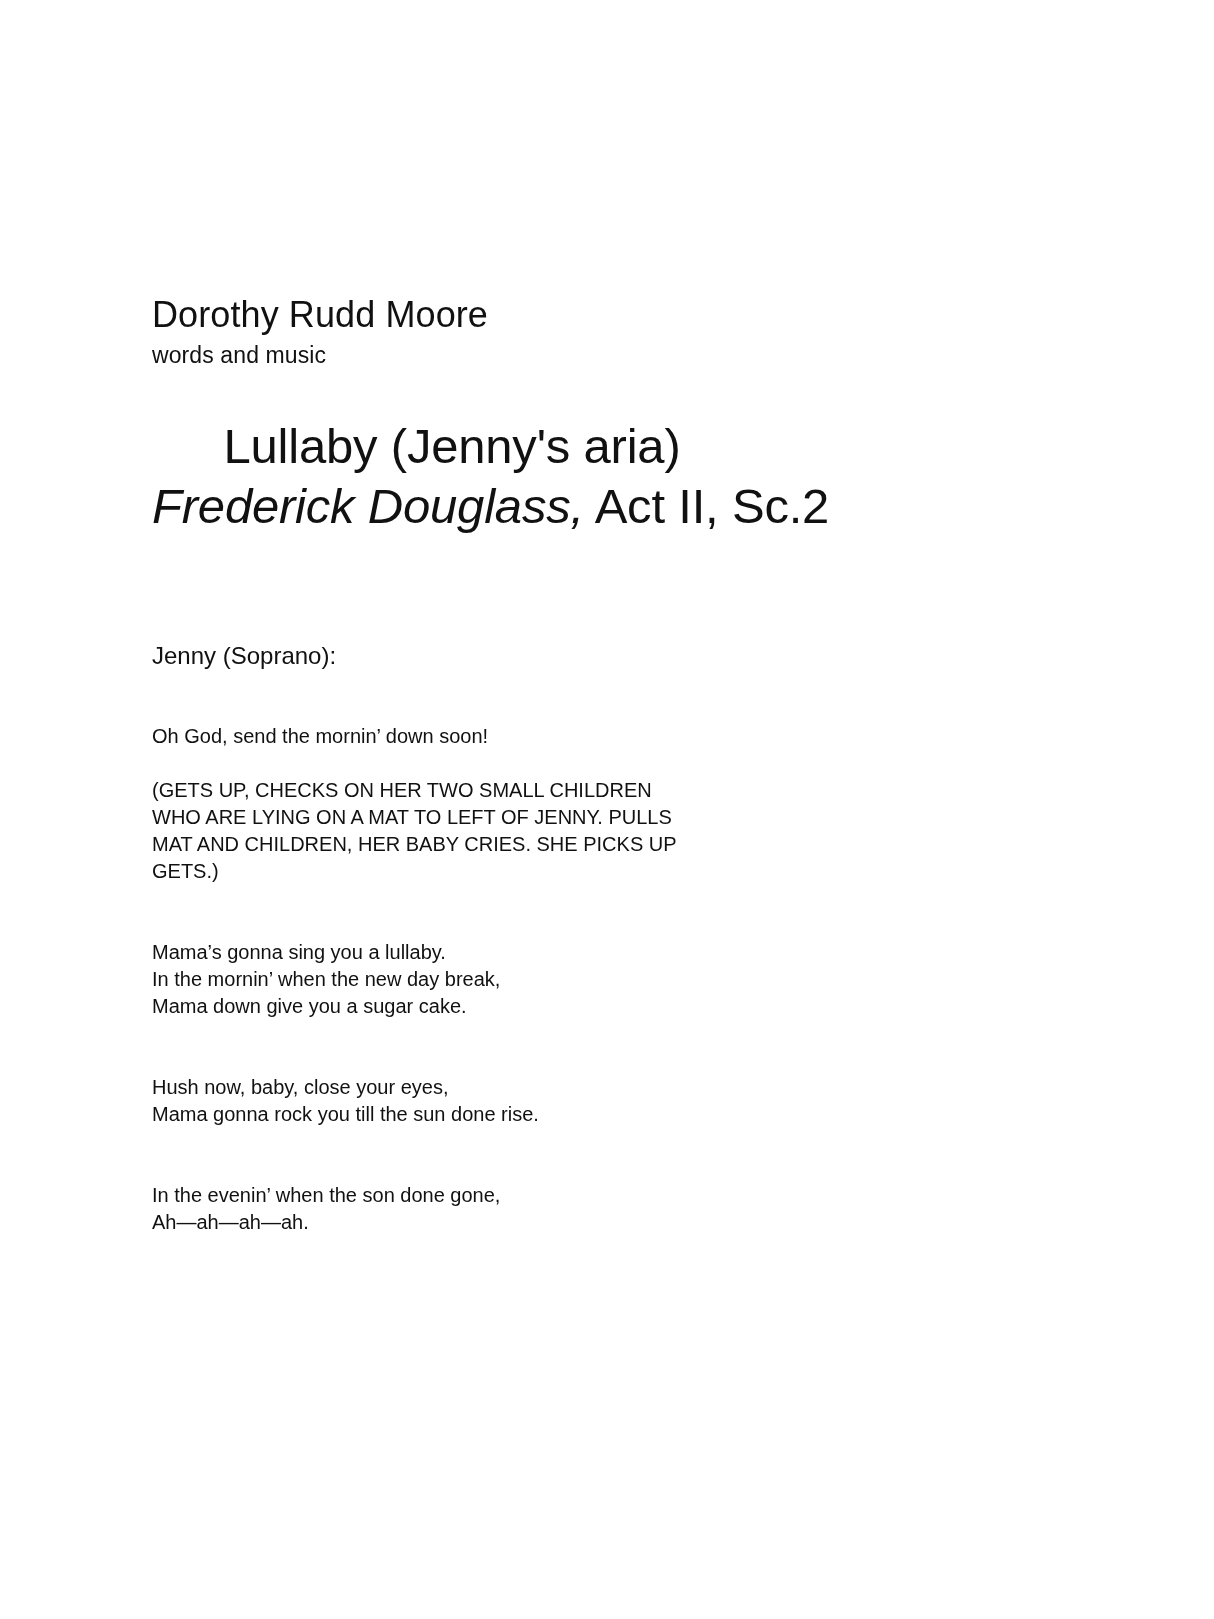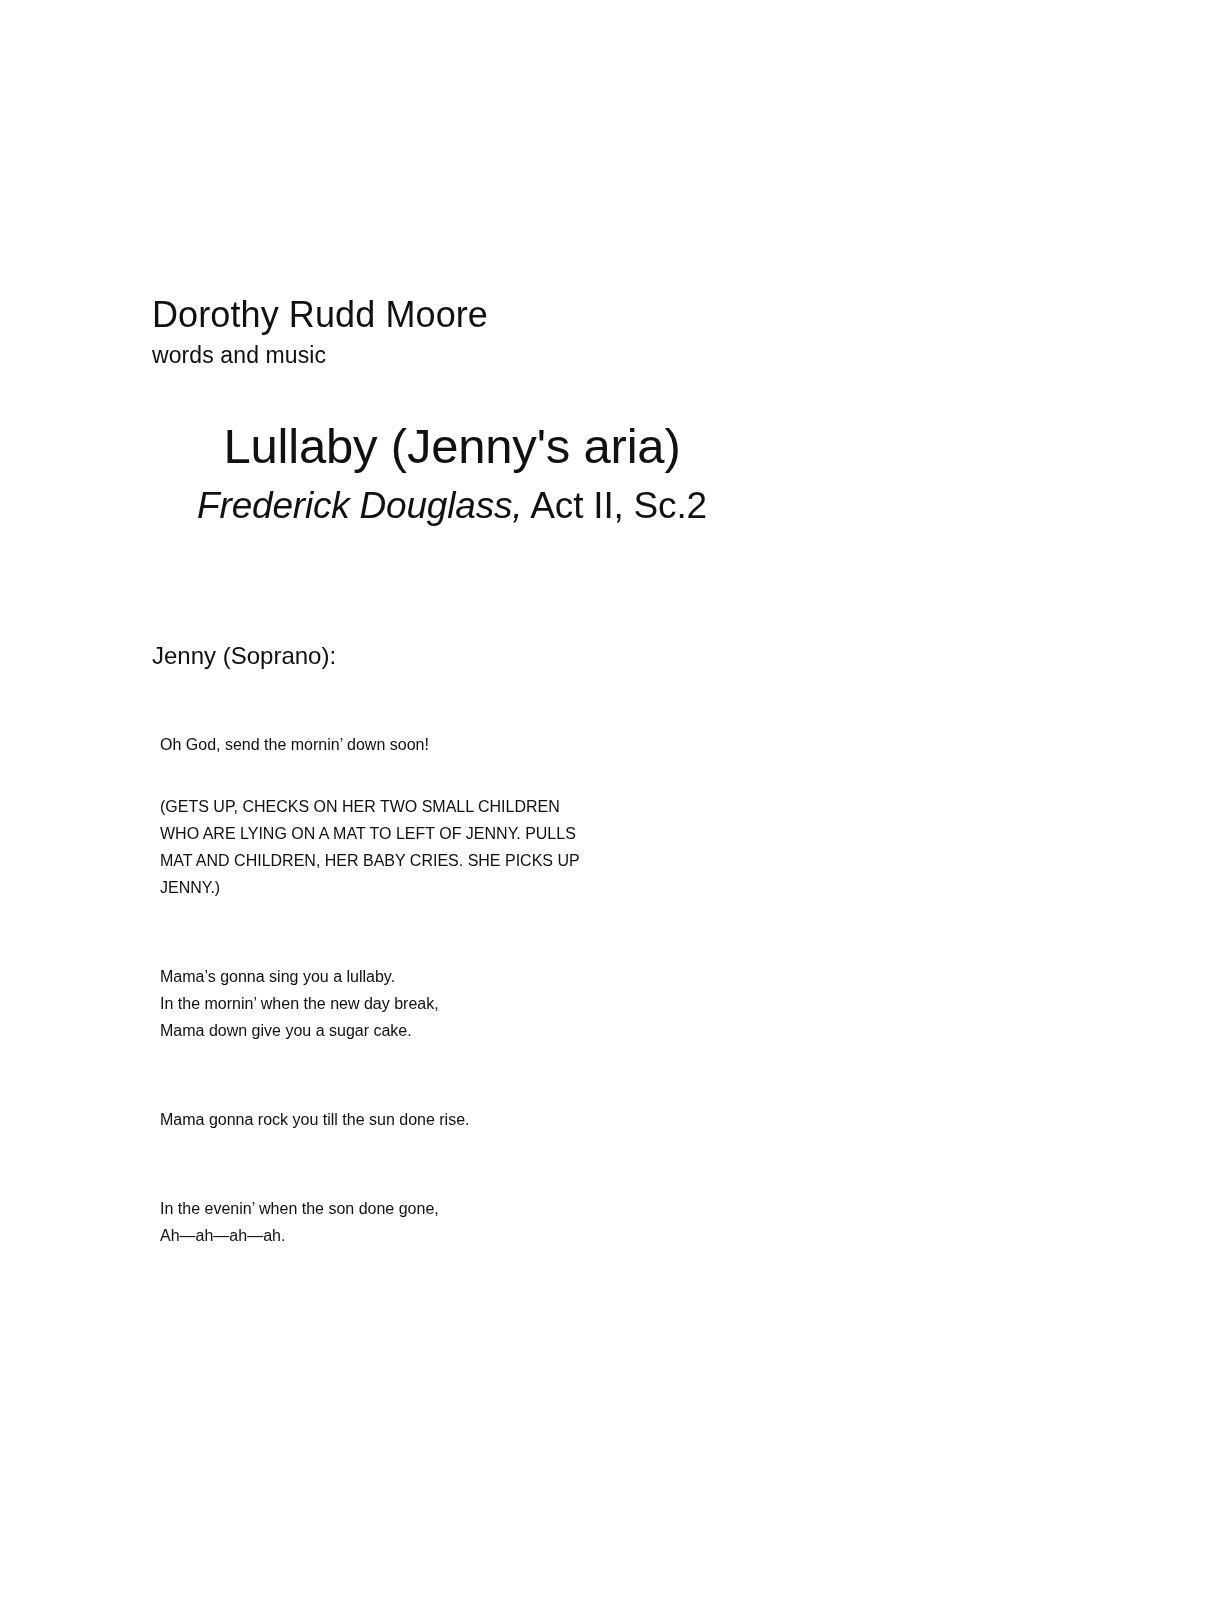--- a/index.html
+++ b/index.html
@@ -47,21 +47,21 @@
   .work-title {
     font-size: 49px;
     line-height: 60px;
     font-weight: normal;
     margin: 0;
     letter-spacing: -0.2px;
     white-space: nowrap;
     text-align: center;
   }
   .work-source {
-    font-size: 37px;
+    font-size: 49px;
     line-height: 60px;
     margin: 0;
     letter-spacing: -0.2px;
     white-space: nowrap;
     text-align: center;
   }
   .work-source .opera-name {
     font-style: italic;
   }
   .work-source .scene-ref {
@@ -69,23 +69,23 @@
   }
 
   
   .voice-label {
     font-size: 24px;
     line-height: 27px;
     margin: 0;
     padding-top: 106px;
   }
   .lyric-block {
-    font-size: 16px;
+    font-size: 20px;
     line-height: 27px;
-    margin: 8px;
+    margin: 0;
     padding-top: 54px;
     width: 580px;
   }
   .lyric-block.stage-direction {
     padding-top: 27px;
     width: 560px;
   }
   .lyric-line {
     display: block;
     white-space: pre-wrap;
@@ -110,30 +110,31 @@
     <p class="voice-label">Jenny (Soprano):</p>
 
     <p class="lyric-block">
       <span class="lyric-line">Oh God, send the mornin’ down soon!</span>
     </p>
 
     <p class="lyric-block stage-direction">
       <span class="lyric-line">(GETS UP, CHECKS ON HER TWO SMALL CHILDREN</span>
       <span class="lyric-line">WHO ARE LYING ON A MAT TO LEFT OF JENNY. PULLS</span>
       <span class="lyric-line">MAT AND CHILDREN, HER BABY CRIES. SHE PICKS UP</span>
-      <span class="lyric-line">JENNY.)</span>
+      <span class="lyric-line">GETS.)</span>
     </p>
 
     <p class="lyric-block">
       <span class="lyric-line">Mama’s gonna sing you a lullaby.</span>
       <span class="lyric-line">In the mornin’ when the new day break,</span>
       <span class="lyric-line">Mama down give you a sugar cake.</span>
     </p>
 
     <p class="lyric-block">
+      <span class="lyric-line">Hush now, baby, close your eyes,</span>
       <span class="lyric-line">Mama gonna rock you till the sun done rise.</span>
     </p>
 
     <p class="lyric-block">
       <span class="lyric-line">In the evenin’ when the son done gone,</span>
       <span class="lyric-line">Ah—ah—ah—ah.</span>
     </p>
 
   </div>
 </div>

